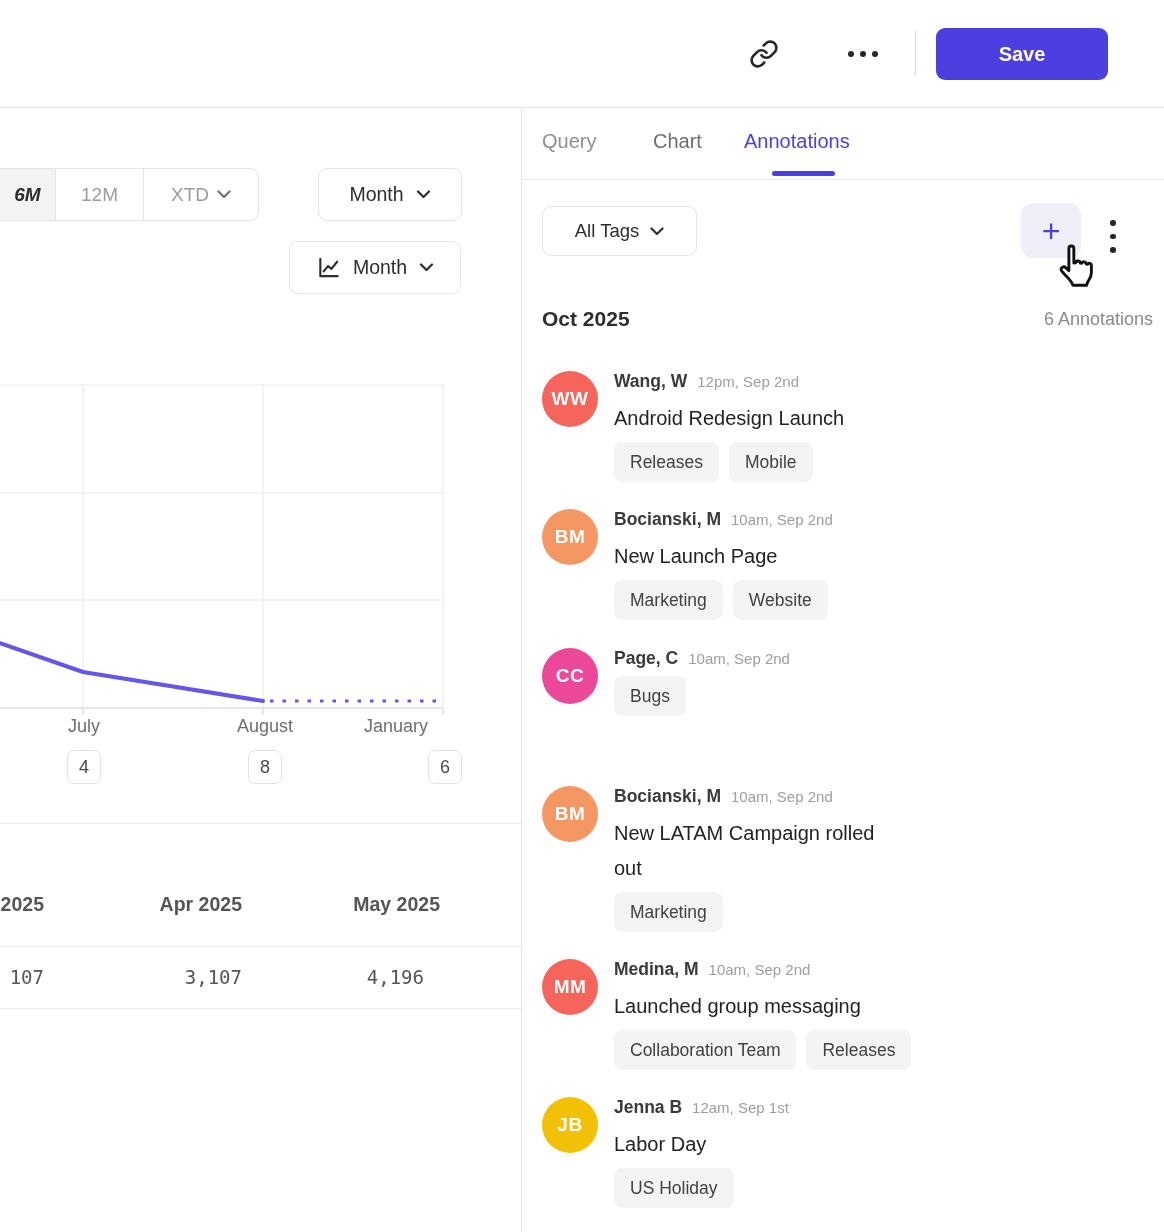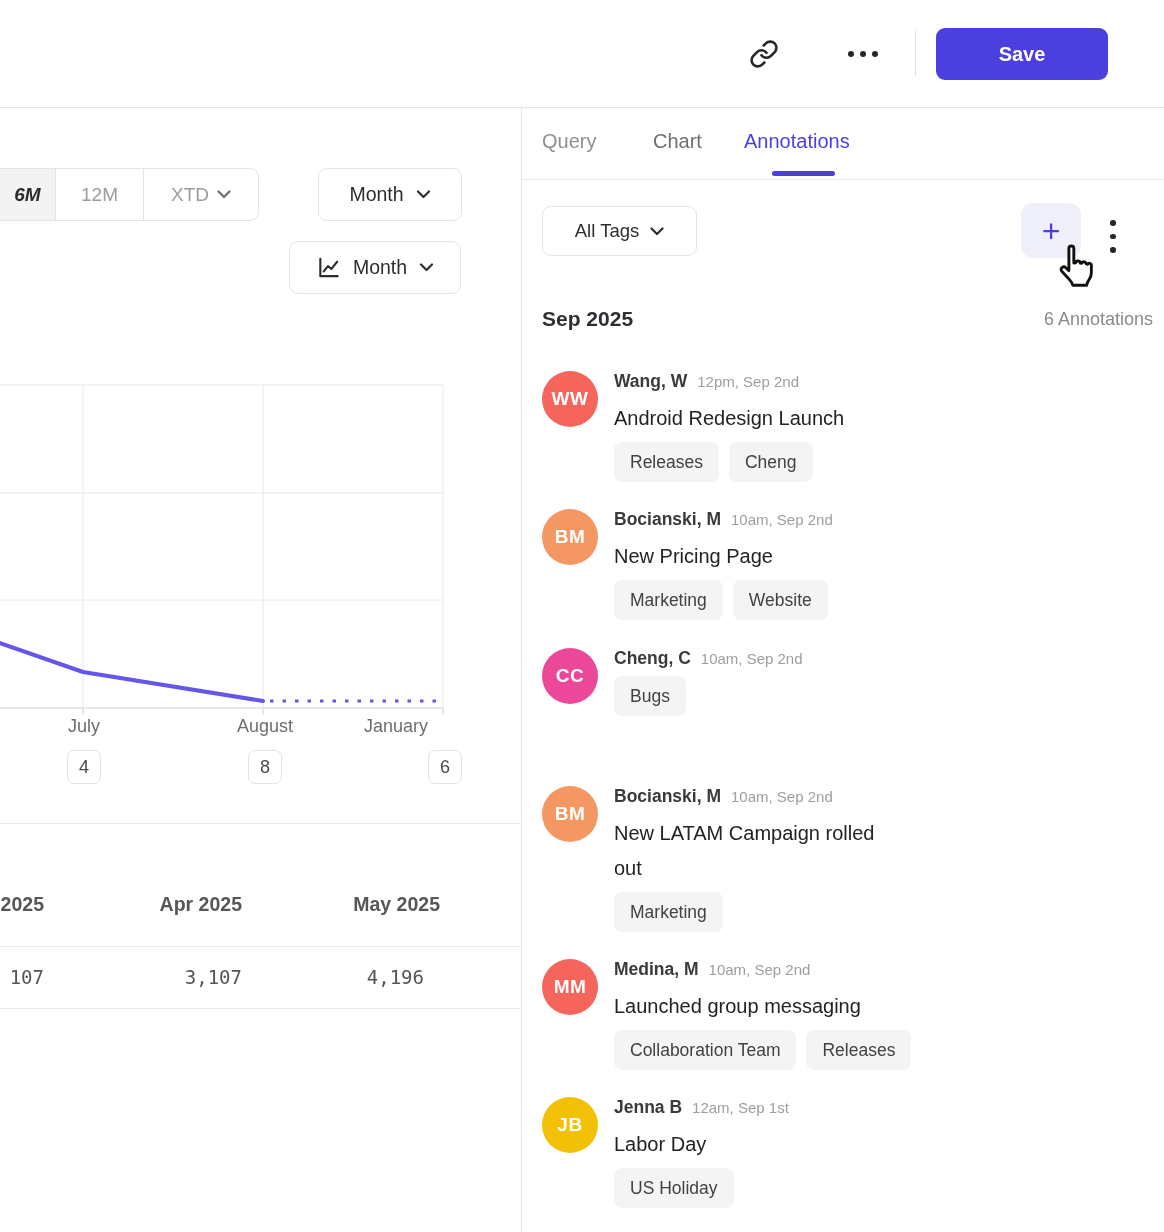--- a/index.html
+++ b/index.html
@@ -204,58 +204,58 @@
   <div class="abs kebab">
     <i></i>
       <i></i>
       <i></i>
   </div>
 
   <svg class="abs cursor-hand" width="42" height="46" viewBox="0 0 24 27">
     <path d="M9 3.2c0-1.9 2.9-1.9 2.9 0v8.6l1.1-.2c.2-1.5 2.6-1.4 2.7.2l.9.1c.3-1.3 2.4-1.1 2.5.4l.9.2c.4-1 2.2-.7 2.2.6v4.4c0 2-.6 3.1-1.5 4.3-.7 1-1.2 2-1.3 3h-8.1c-.3-1.2-1-2.3-2.2-3.6-1.5-1.6-3.2-3.3-4.3-4.7-1.3-1.6 1-3.3 2.4-2l1.8 1.7z" fill="#ffffff" stroke="#111111" stroke-width="1.7" stroke-linejoin="round"></path>
   </svg>
 
-  <div class="abs group-header">Sep 2025</div>
+  <div class="abs group-header">Oct 2025</div>
   <div class="abs group-count">6 Annotations</div>
 
   <div class="abs ann-item" style="top:371px;">
     <div class="avatar" style="background: rgb(245, 101, 92);">WW</div>
     <div class="ann-body">
       <div class="ann-meta">
         <span class="ann-author">Wang, W</span>
         <span class="ann-time">12pm, Sep 2nd</span>
       </div>
       <div class="ann-title">Android Redesign Launch</div>
       <div class="ann-tags">
         <span class="tag-chip">Releases</span>
-        <span class="tag-chip">Cheng</span>
+        <span class="tag-chip">Mobile</span>
       </div>
     </div>
   </div>
 
   <div class="abs ann-item" style="top:509px;">
     <div class="avatar" style="background: rgb(244, 151, 99);">BM</div>
     <div class="ann-body">
       <div class="ann-meta">
         <span class="ann-author">Bocianski, M</span>
         <span class="ann-time">10am, Sep 2nd</span>
       </div>
-      <div class="ann-title">New Pricing Page</div>
+      <div class="ann-title">New Launch Page</div>
       <div class="ann-tags">
         <span class="tag-chip">Marketing</span>
         <span class="tag-chip">Website</span>
       </div>
     </div>
   </div>
 
   <div class="abs ann-item" style="top:648px;">
     <div class="avatar" style="background: #ec4899;">CC</div>
     <div class="ann-body">
       <div class="ann-meta">
-        <span class="ann-author">Cheng, C</span>
+        <span class="ann-author">Page, C</span>
         <span class="ann-time">10am, Sep 2nd</span>
       </div>
       <div class="ann-tags">
         <span class="tag-chip">Bugs</span>
 
       </div>
     </div>
   </div>
 
   <div class="abs ann-item" style="top:786px;">

